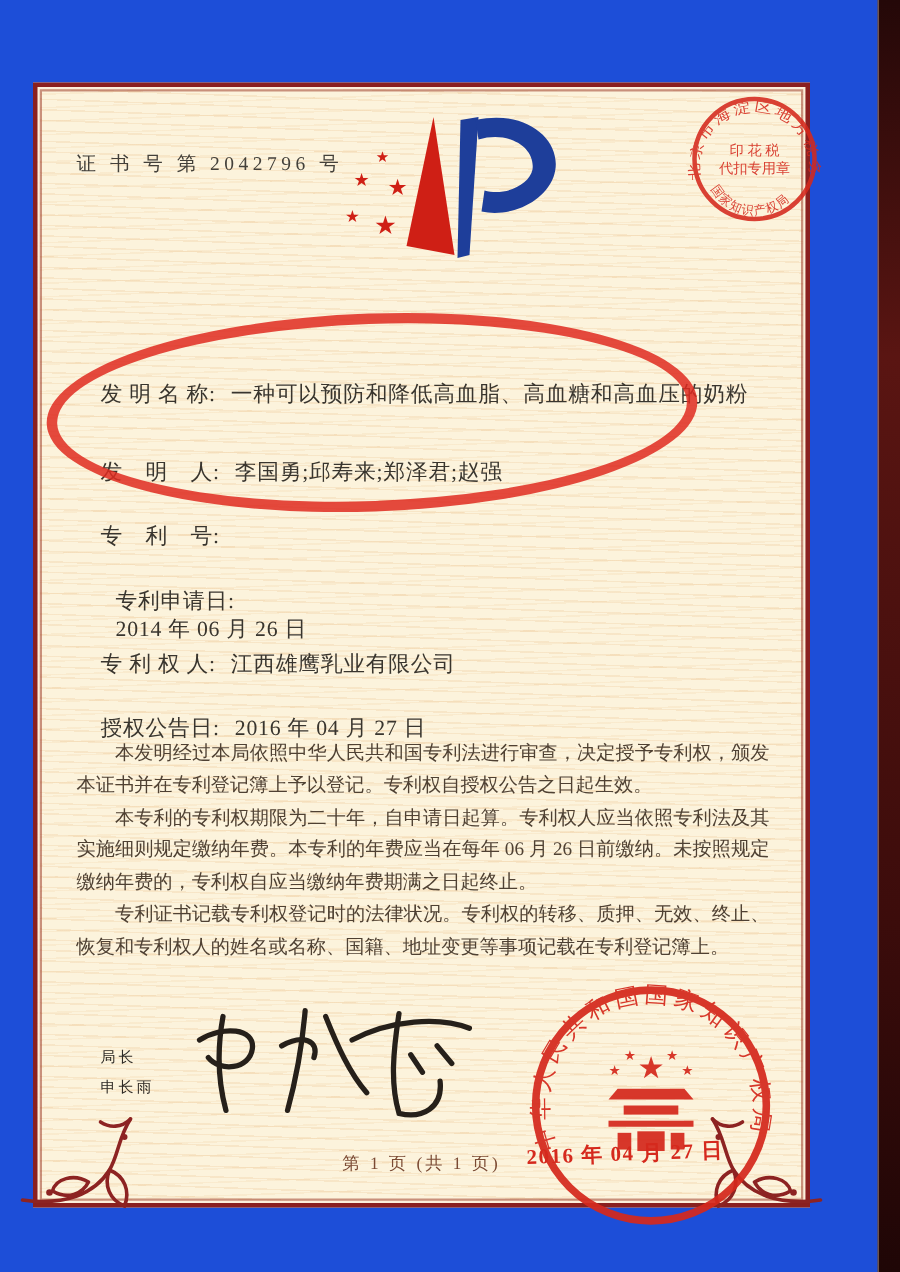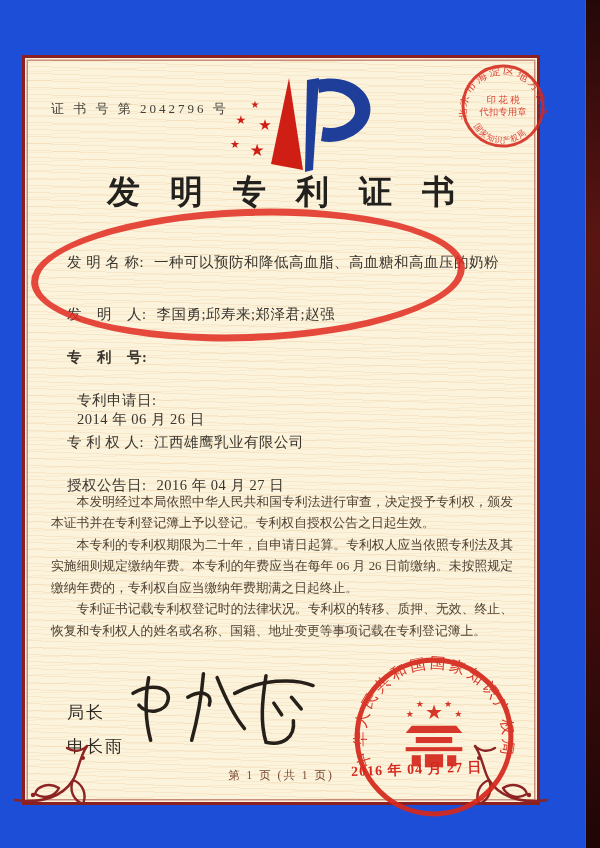--- a/index.html
+++ b/index.html
@@ -21,21 +21,21 @@
     font-size:33px;font-weight:600;letter-spacing:.33em;text-indent:.33em;color:#23211e;}
   .red-ellipse{position:absolute;left:6px;top:151px;width:420px;height:118px;
     border:7px solid rgba(223,42,32,.85);border-radius:50%;transform:rotate(-2deg);
     pointer-events:none;z-index:5;}
   .field-row{position:absolute;left:42px;display:flex;align-items:baseline;
     font-size:14.5px;color:#39352e;letter-spacing:.5px;white-space:nowrap;}
   .field-label{white-space:pre;}
   .field-value{margin-left:10px;white-space:pre;}
   .paras{position:absolute;left:26px;top:434px;width:462px;color:#4f4133;}
   .paras p{margin:0;text-indent:2em;font-size:12.8px;line-height:1.68;text-align:justify;}
-  .signer{position:absolute;left:42px;top:638px;font-size:17px;color:#2e2a25;letter-spacing:2px;line-height:2.0;}
+  .signer{position:absolute;left:42px;top:638px;font-size:10px;color:#2e2a25;letter-spacing:2px;line-height:2.0;}
   .signature-svg{position:absolute;left:92px;top:606px;width:210px;height:88px;z-index:3;}
   .big-seal{position:absolute;left:324px;top:594px;width:170px;height:170px;z-index:4;opacity:.93;}
   .date-stamp{position:absolute;left:326px;top:702px;width:170px;font-size:14px;font-weight:bold;
     color:#d5291d;letter-spacing:1px;transform:rotate(-2deg);z-index:6;white-space:nowrap;}
   .tax-seal{position:absolute;left:432px;top:2px;width:92px;height:92px;opacity:.88;}
   .footer{position:absolute;left:0;top:710px;width:100%;text-align:center;
     font-size:11.5px;color:#7a4a33;letter-spacing:2px;}
   .flourish{position:absolute;width:80px;height:74px;z-index:2;}
   .flourish.bl{left:-12px;bottom:-10px;transform:scaleX(-1);}
   .flourish.br{right:-12px;bottom:-10px;}
@@ -55,33 +55,32 @@
       <text x="34" y="36" font-size="10" fill="#cf1f15" text-anchor="middle">★</text>
       <text x="20" y="52" font-size="12" fill="#cf1f15" text-anchor="middle">★</text>
       <text x="44" y="58" font-size="15" fill="#cf1f15" text-anchor="middle">★</text>
       <text x="14" y="76" font-size="11" fill="#cf1f15" text-anchor="middle">★</text>
       <text x="36" y="84" font-size="17" fill="#cf1f15" text-anchor="middle">★</text>
       <polygon points="68,6 82,98 50,92" fill="#cf1f15"></polygon>
       <polygon points="86,8 98,6 92,98 84,100" fill="#1e3e9a"></polygon>
       <path d="M 96,8 C 132,0 156,24 148,46 C 141,64 118,73 100,69 L 102,55 C 116,59 132,51 134,41 C 136,26 118,15 98,21 Z" fill="#1e3e9a"></path>
     </svg>
 
-    <div class="title">发 明 专 利 证 书</div>
 
     <div class="red-ellipse"></div>
 
     <div class="field-row" style="top:247px;">
       <span class="field-label">发　明　人:</span>
       <span class="field-value">李国勇;邱寿来;郑泽君;赵强</span>
     </div>
     <div class="field-row" style="top:195px;">
       <span class="field-label">发 明 名 称:</span>
       <span class="field-value">一种可以预防和降低高血脂、高血糖和高血压的奶粉</span>
     </div>
-    <div class="field-row" style="top:290px;font-weight:bold;">
+    <div class="field-row" style="top:290px;">
       <span class="field-label">专　利　号:</span>
     </div>
     <div class="field-row" style="top:333px;flex-direction:column;">
       <span class="field-label">专利申请日:</span>
       <span class="field-value">2014 年 06 月 26 日</span>
     </div>
     <div class="field-row" style="top:375px;">
       <span class="field-label">专 利 权 人:</span>
       <span class="field-value">江西雄鹰乳业有限公司</span>
     </div>

